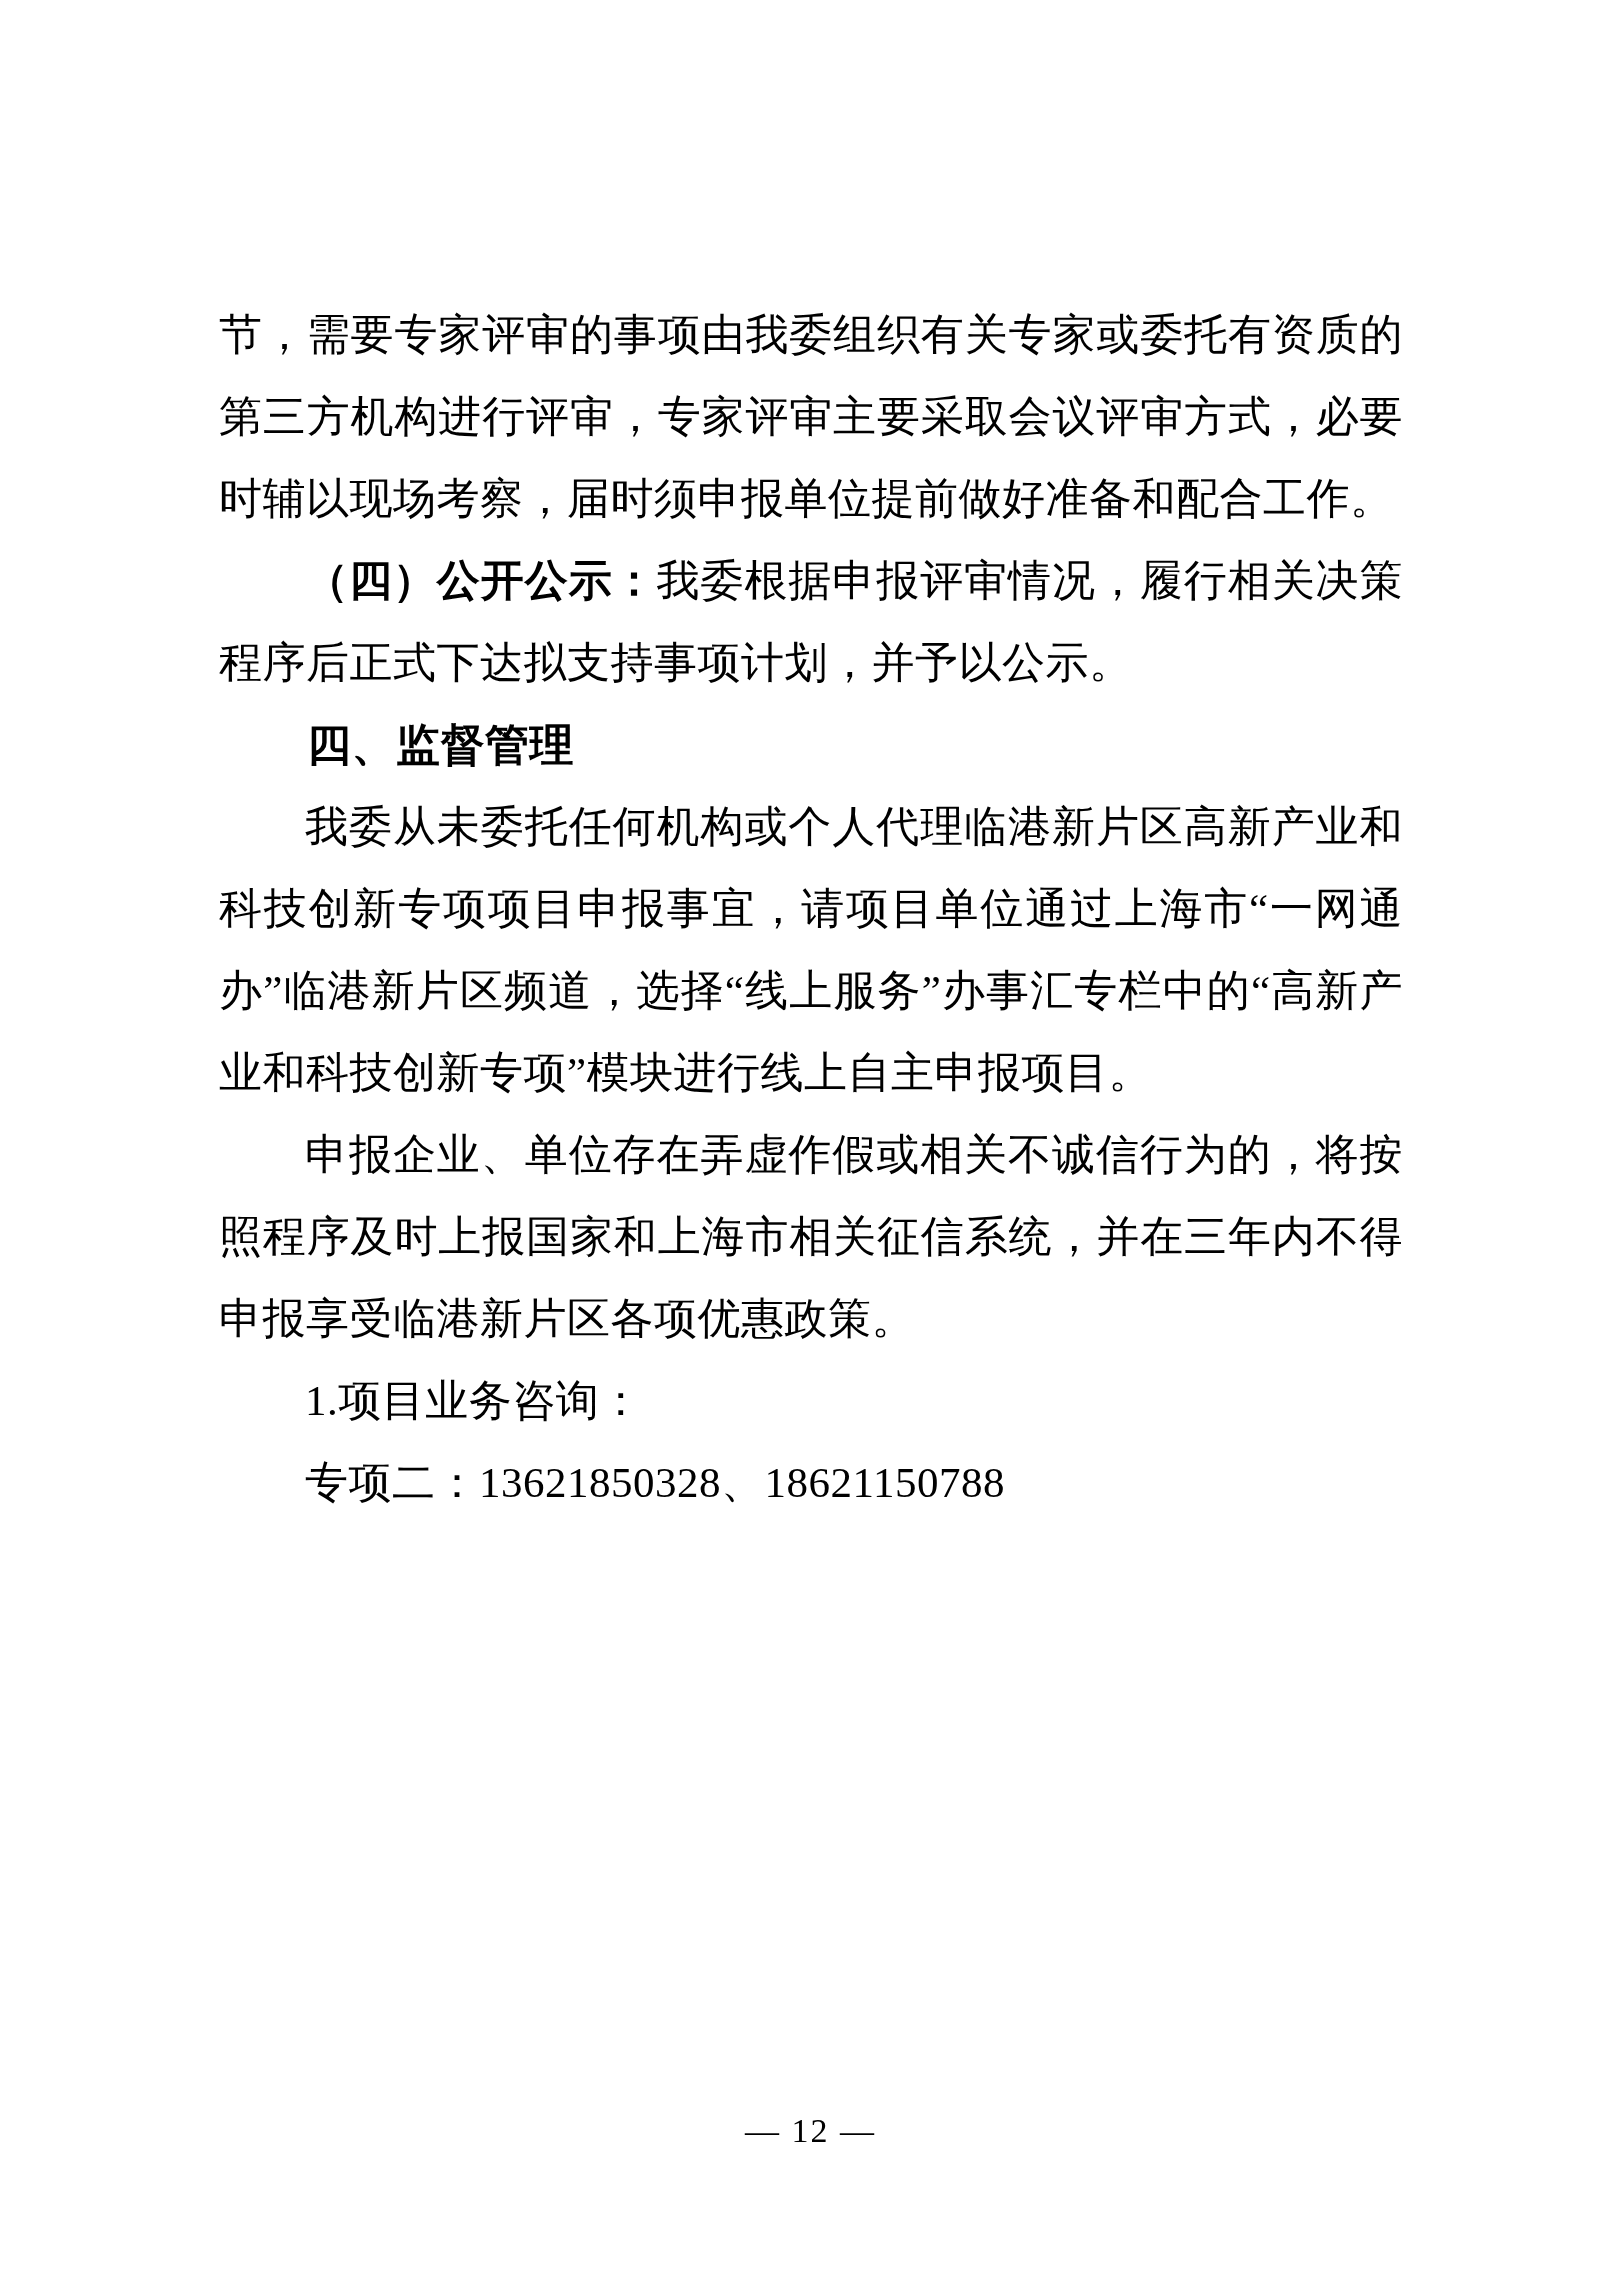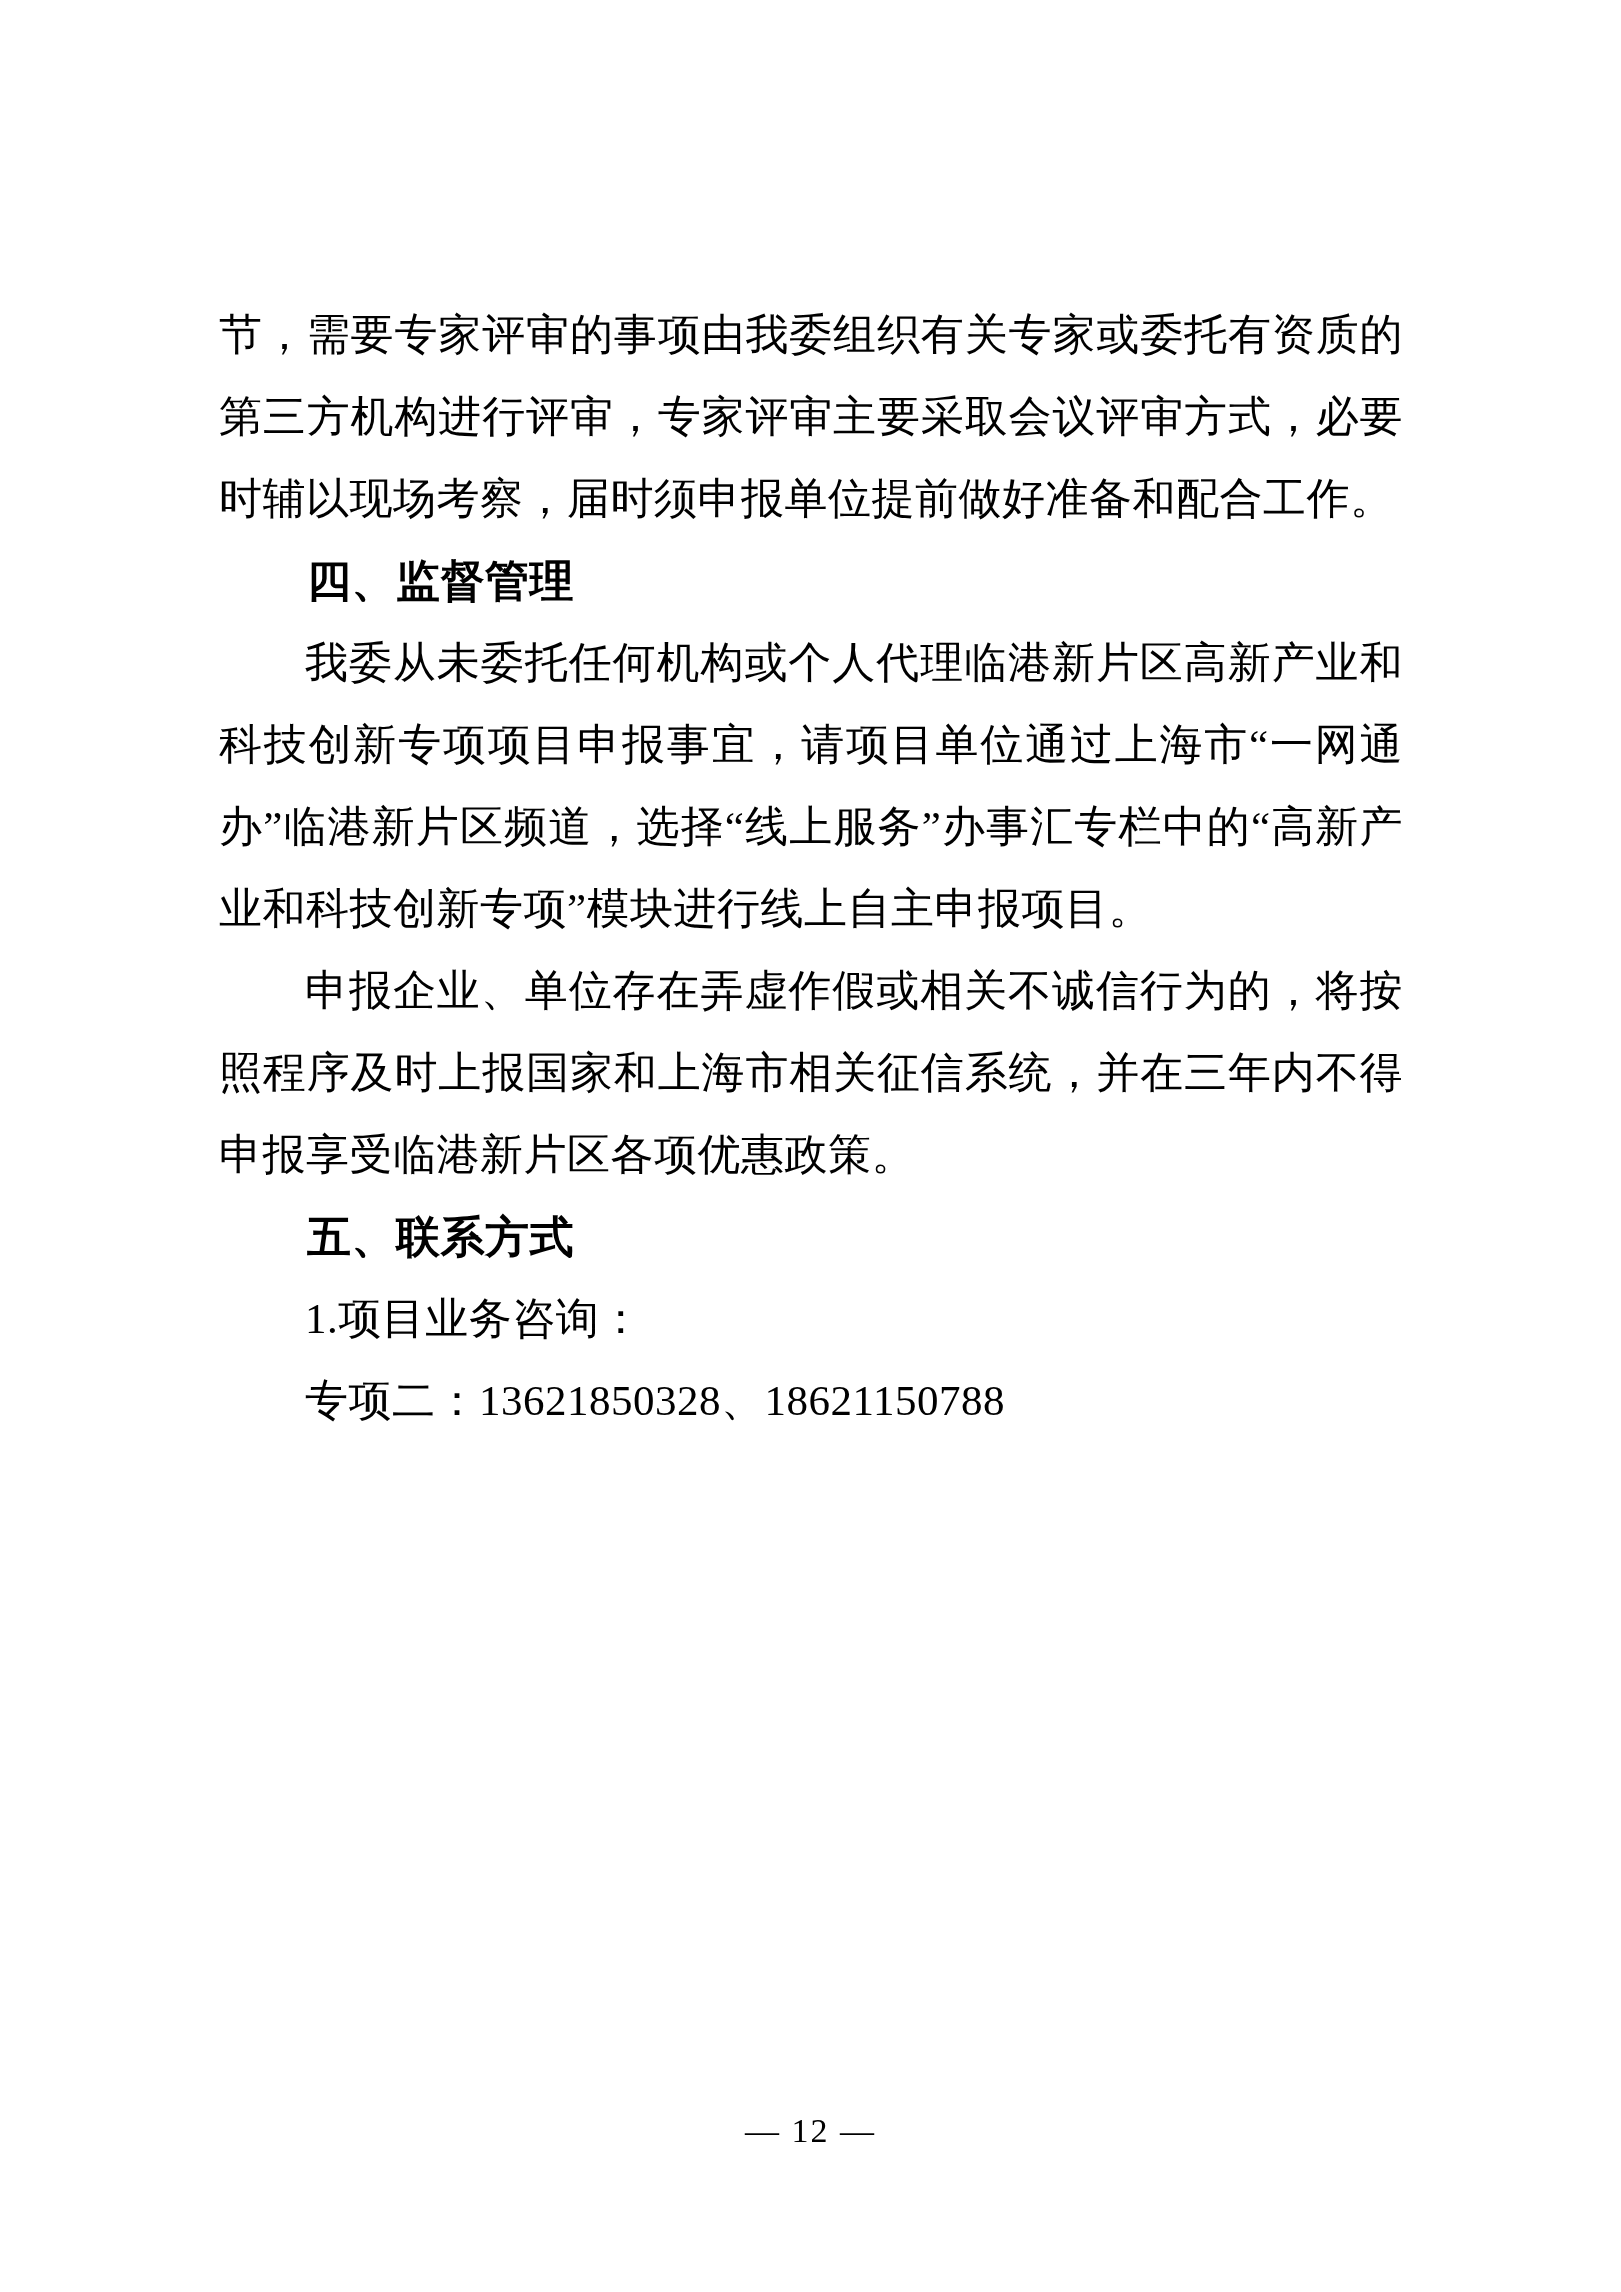--- a/index.html
+++ b/index.html
@@ -62,29 +62,29 @@
 </style>
 </head>
 <body>
 
 <div class="page">
 
   <div class="content">
 
     <p class="para no-indent">节，需要专家评审的事项由我委组织有关专家或委托有资质的第三方机构进行评审，专家评审主要采取会议评审方式，必要时辅以现场考察，届时须申报单位提前做好准备和配合工作。</p>
 
+    <p class="para indent"><span class="lead">（四）公开公示：</span><span>我委根据申报评审情况，履行相关决策程序后正式下达拟支持事项计划，并予以公示。</span></p>
 
     <h2 class="heading">四、监督管理</h2>
 
     <p class="para indent">我委从未委托任何机构或个人代理临港新片区高新产业和科技创新专项项目申报事宜，请项目单位通过上海市“一网通办”临港新片区频道，选择“线上服务”办事汇专栏中的“高新产业和科技创新专项”模块进行线上自主申报项目。</p>
 
 
     <p class="para indent">申报企业、单位存在弄虚作假或相关不诚信行为的，将按照程序及时上报国家和上海市相关征信系统，并在三年内不得申报享受临港新片区各项优惠政策。</p>
 
-    <h2 class="heading">五、联系方式</h2>
 
     <p class="para indent">1.项目业务咨询：</p>
 
 
 
     <p class="para indent">专项二：13621850328、18621150788</p>
 
   </div>
 
   <div class="footer">— 12 —</div>

